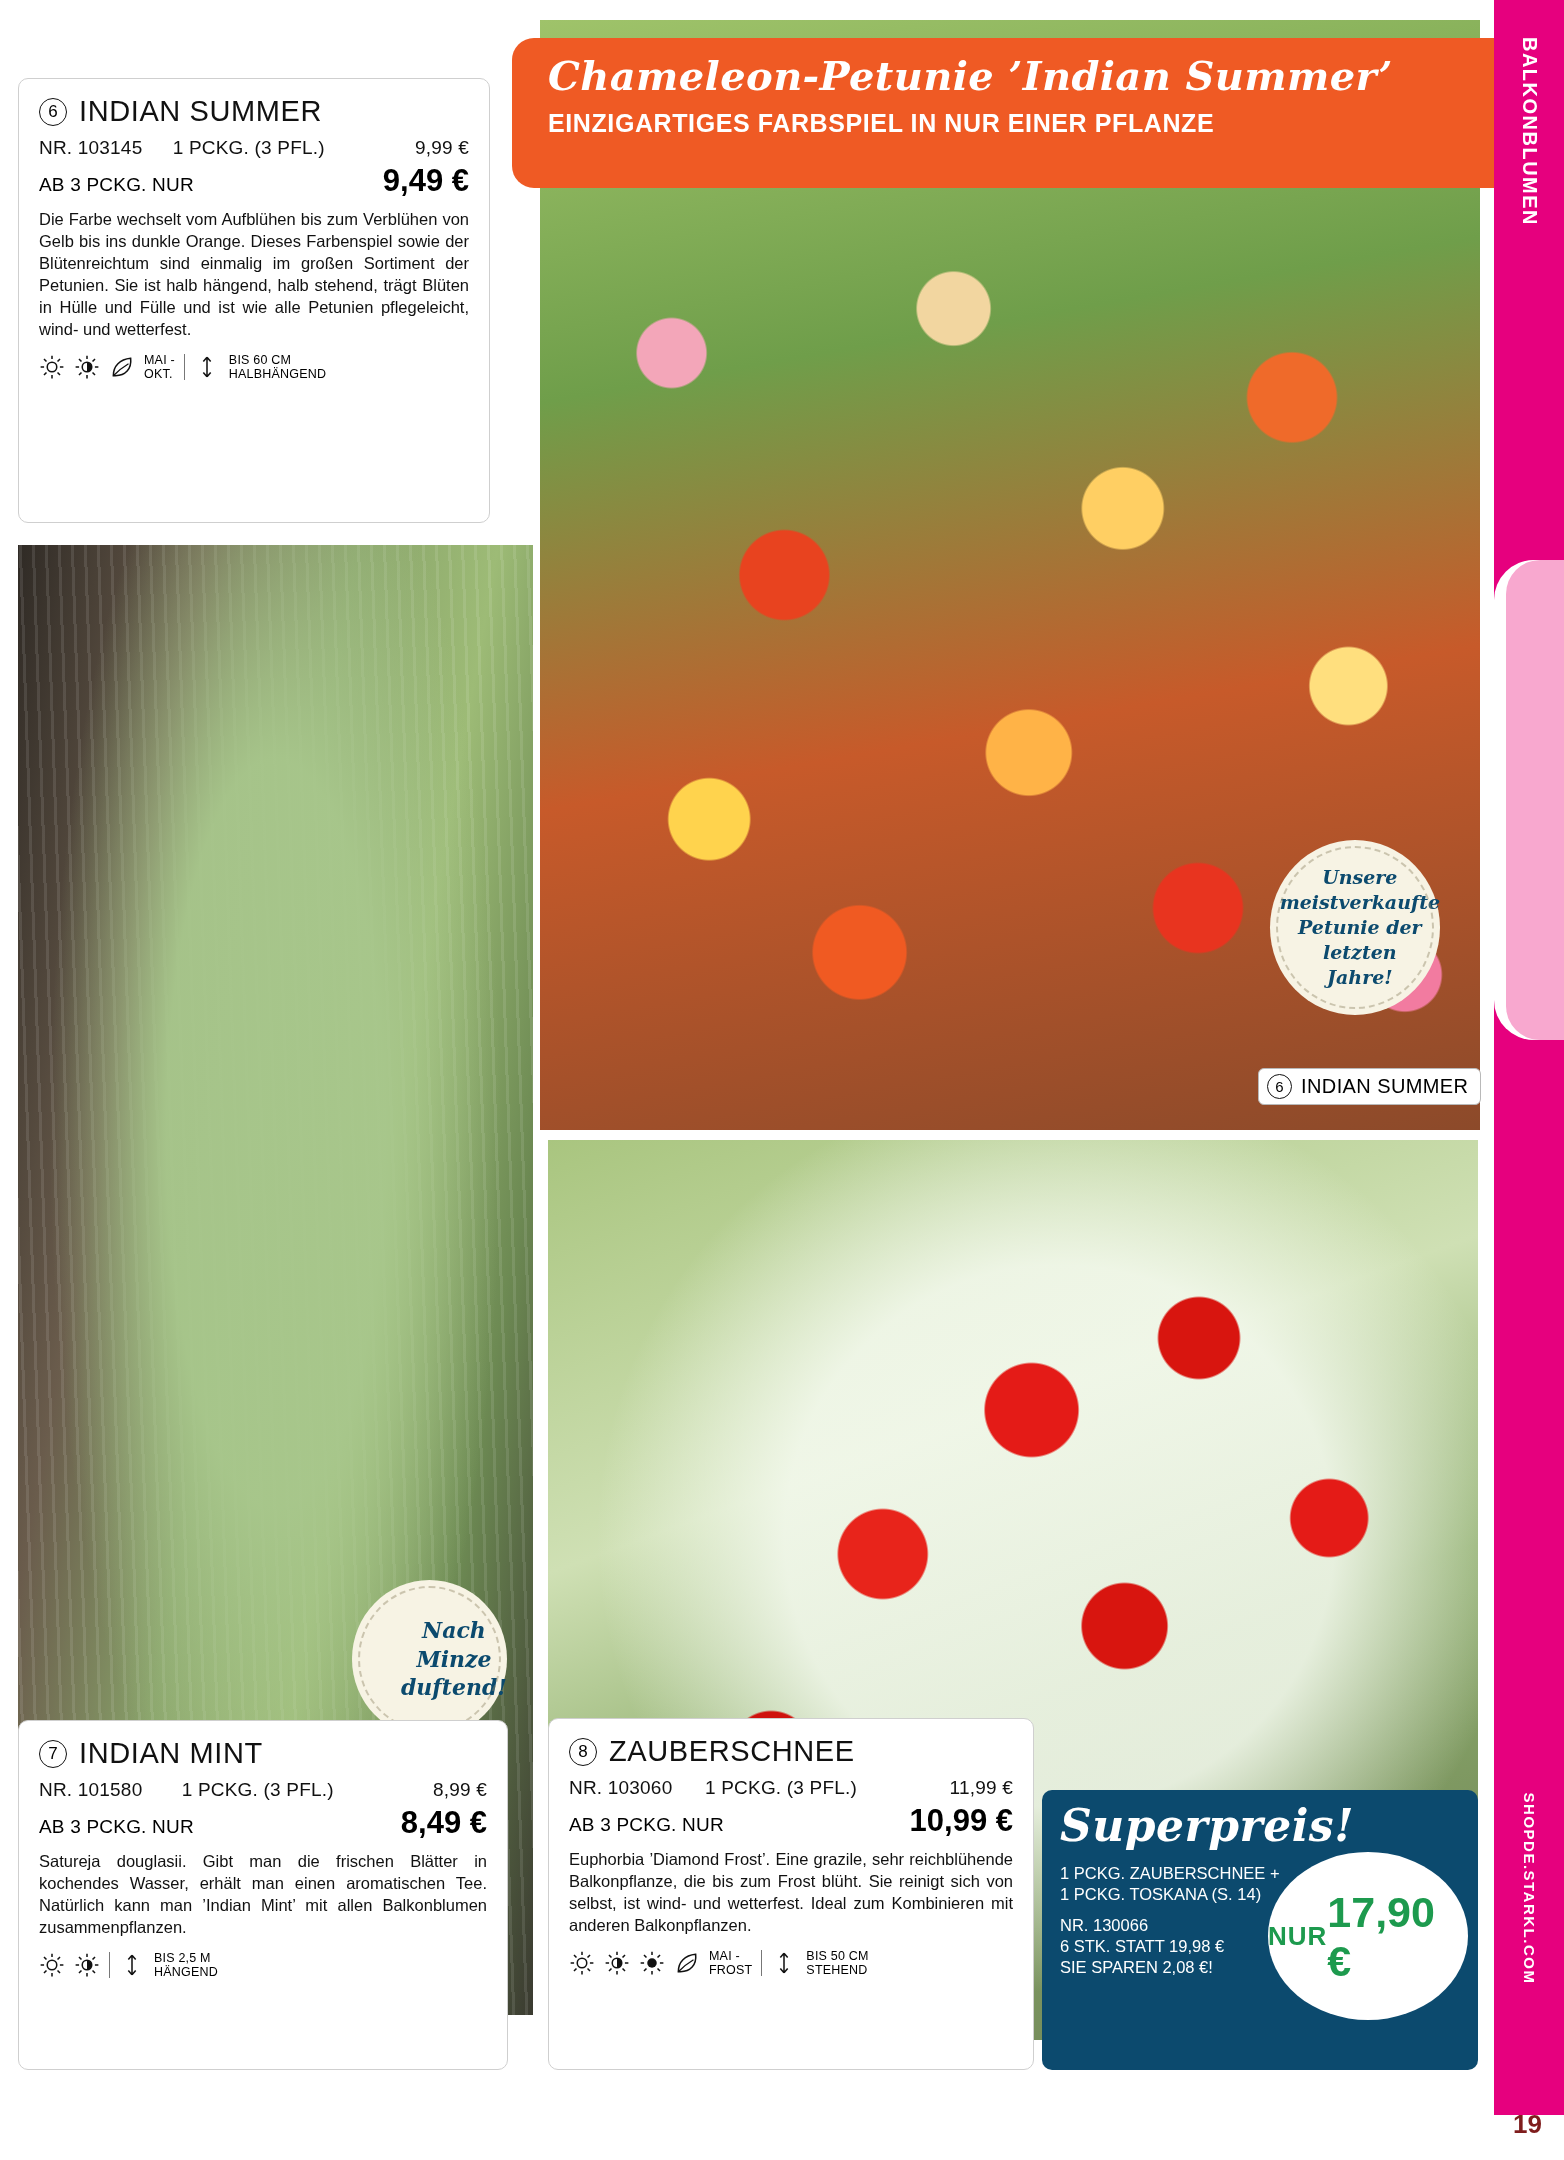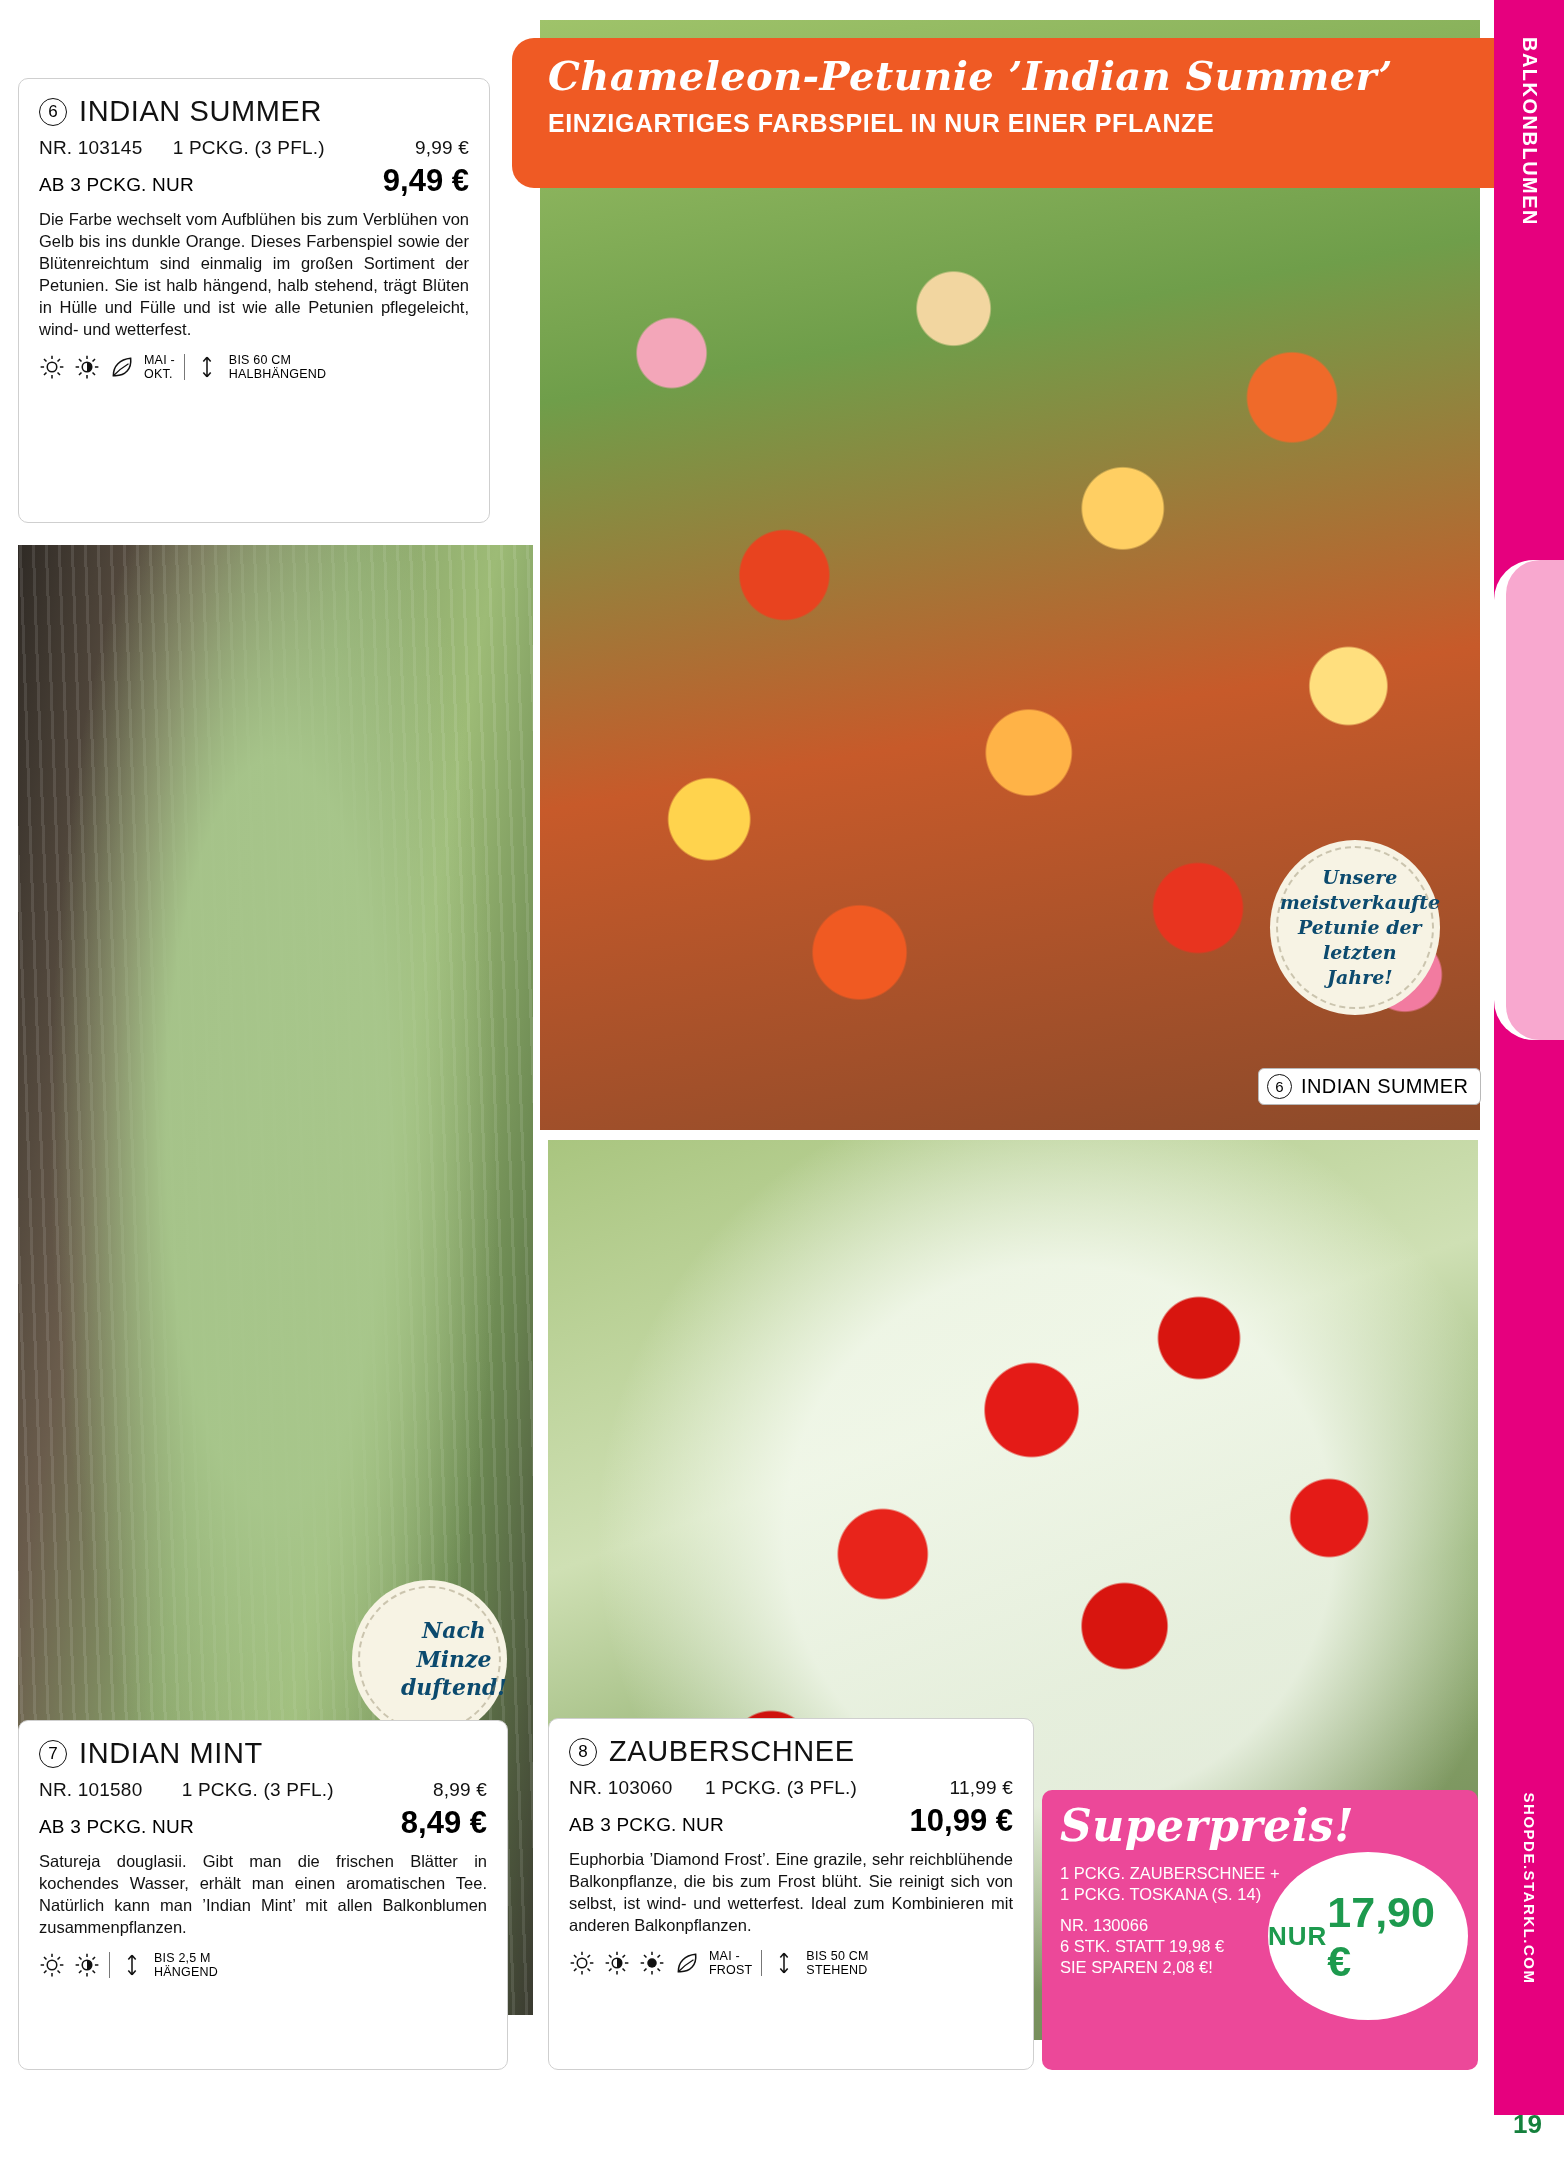--- a/index.html
+++ b/index.html
@@ -30,21 +30,21 @@
     border-top-left-radius:40px; border-bottom-left-radius:40px;
   }
   .edge-notch2 {
     position:absolute; right:0; top:560px; width:58px; height:480px;
     background:#f8a8cf;
     border-top-left-radius:34px; border-bottom-left-radius:34px;
   }
 
   .page-no {
     position:absolute; right:22px; bottom:20px;
-    font-size:26px; color:#15803d; font-weight:bold;margin-left:36px;
+    font-size:26px; color:#7f1d1d; font-weight:bold;margin-left:36px;
   }
 
   
   .photo { position:absolute; overflow:hidden; }
 
   .photo-petunia {
     left:540px; top:20px; width:940px; height:1110px;
     background:
       radial-gradient(circle at 18% 72%, #ffd34d 0 40px, transparent 42px),
       radial-gradient(circle at 34% 84%, #f05a22 0 46px, transparent 48px),
@@ -159,21 +159,21 @@
     position:absolute; left:1258px; top:1068px;
     background:#fff; border:1px solid #b9b9b9; border-radius:6px;
     padding:5px 12px 5px 8px; display:flex; align-items:center; gap:9px;
   }
   .photo-tag .num-circle { width:25px; height:25px; font-size:15px; }
   .photo-tag .tg { font-size:20px; letter-spacing:.4px; }
 
   
   .superpreis {
     position:absolute; left:1042px; top:1790px; width:436px; height:280px;
-    background:#ec4899; border-radius:10px; color:#fff;
+    background:#0c4a6e; border-radius:10px; color:#fff;
     padding:10px 16px 12px 18px;
   }
   .superpreis h3 {
     margin:0; font-family:"DejaVu Serif", serif; font-style:italic;
     font-weight:bold; font-size:44px; letter-spacing:.5px;
   }
   .sp-lines { font-size:16.5px; line-height:1.28; margin-top:12px; width:250px; }
   .sp-nr { font-size:16.5px; line-height:1.28; margin-top:10px; width:250px; }
   .badge {
     position:absolute; right:10px; top:62px; width:200px; height:168px;

